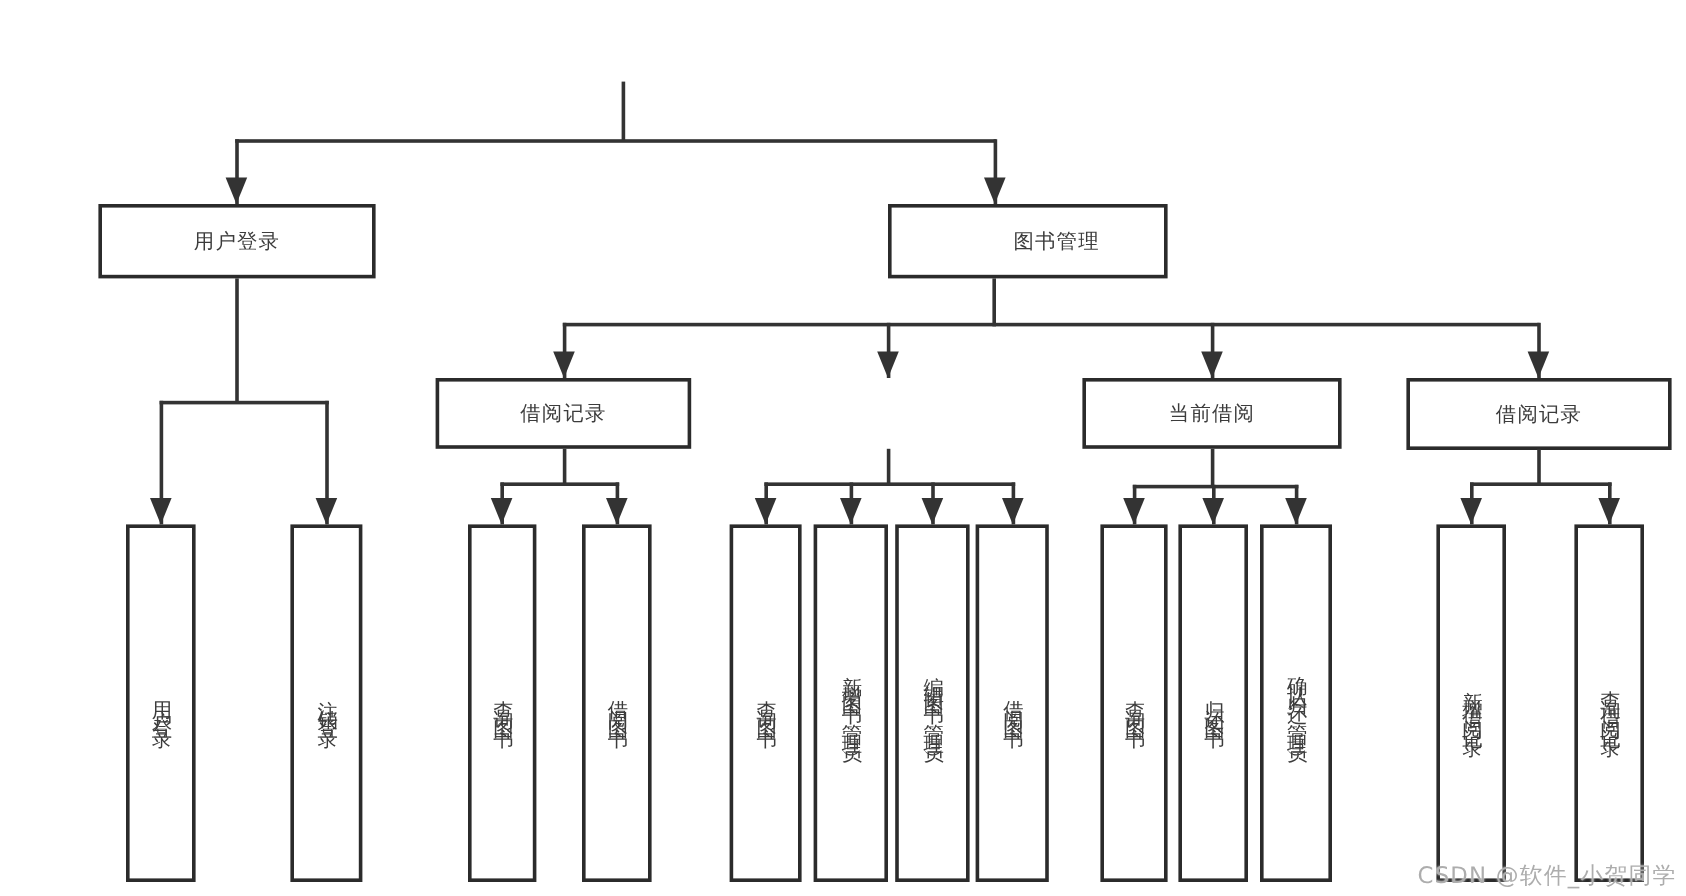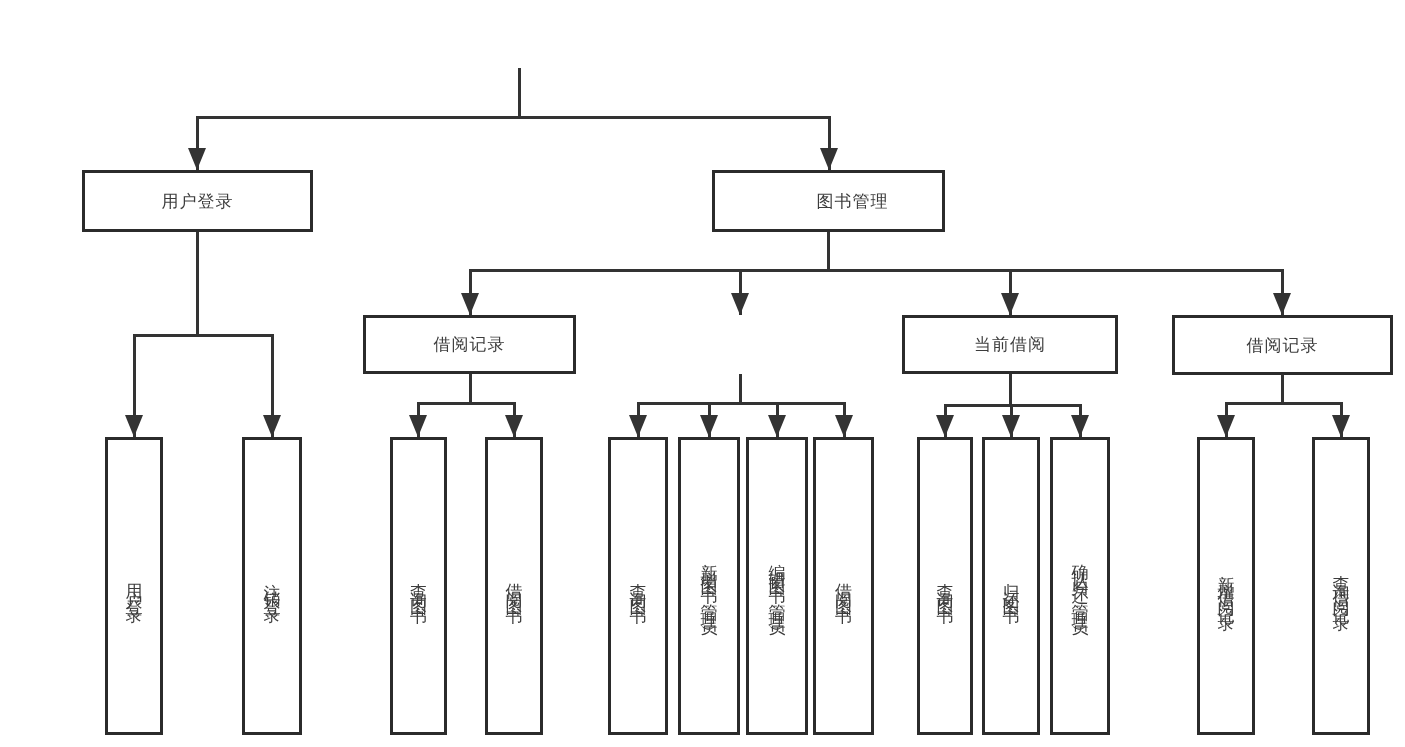--- a/index.html
+++ b/index.html
@@ -28,21 +28,21 @@
     letter-spacing:1px;text-shadow:0 0 2px #ffffff;
   }
 </style>
 </head>
 <body>
 
 <div class="canvas">
 
 
   <div class="box" style="left:82px;top:170px;width:231px;height:62px;">用户登录</div>
-  <div class="box" style="left:712px;top:170px;width:233px;height:62px;padding-left:48px;">图书管理</div>
+  <div class="box" style="left:740px;top:170px;width:233px;height:62px;padding-left:48px;">图书管理</div>
 
   <div class="box" style="left:363px;top:315px;width:213px;height:59px;">借阅记录</div>
   <div class="box" style="left:902px;top:315px;width:216px;height:59px;">当前借阅</div>
   <div class="box" style="left:1172px;top:315px;width:221px;height:60px;">借阅记录</div>
 
   <div class="box vbox" style="left:105px;top:437px;width:58px;height:298px;">用户登录</div>
   <div class="box vbox" style="left:242px;top:437px;width:60px;height:298px;">注销登录</div>
 
   <div class="box vbox" style="left:390px;top:437px;width:57px;height:298px;">查询图书</div>
   <div class="box vbox" style="left:485px;top:437px;width:58px;height:298px;">借阅图书</div>
@@ -111,14 +111,15 @@
   <div class="vline" style="left:1079px;top:404px;height:33px;"></div>
   <div class="arrow" style="left:1071px;top:415px;"></div>
 
   <div class="vline" style="left:1281px;top:374px;height:30px;"></div>
   <div class="hline" style="left:1225px;top:402px;width:118px;"></div>
   <div class="vline" style="left:1225px;top:402px;height:35px;"></div>
   <div class="arrow" style="left:1217px;top:415px;"></div>
   <div class="vline" style="left:1340px;top:402px;height:35px;"></div>
   <div class="arrow" style="left:1332px;top:415px;"></div>
 
+  <div class="watermark">CSDN @软件_小贺同学</div>
 
 </div>
 
 </body></html>

